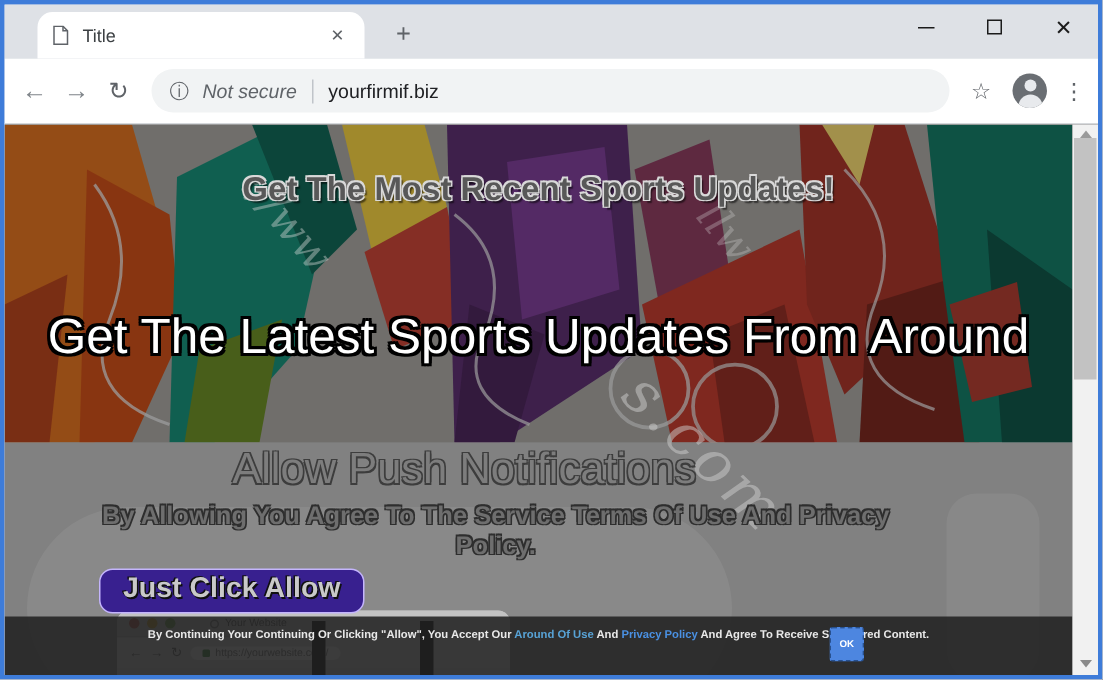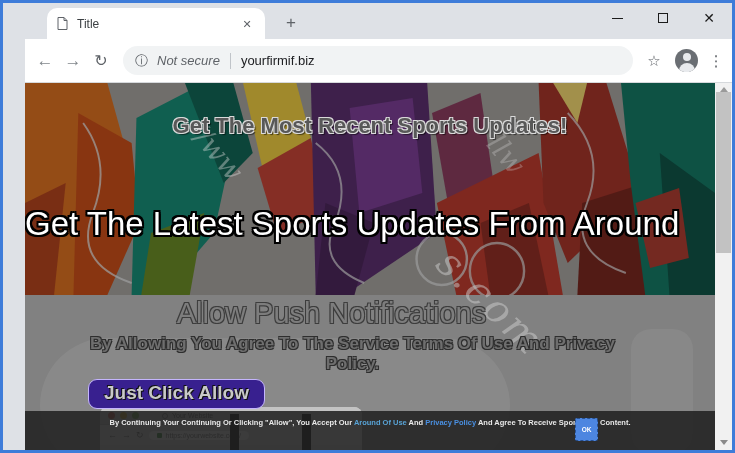--- a/index.html
+++ b/index.html
@@ -2,21 +2,21 @@
 <html><head>
 <meta charset="utf-8">
 <style>
   * { margin:0; padding:0; box-sizing:border-box; }
   html,body { width:735px; height:453px; font-family:"Liberation Sans", sans-serif; }
   .window {
     width:735px; height:453px;
     border:3px solid #3e7cd9;
     background:#dee1e6;
     display:flex; flex-direction:column;
-    position:relative; overflow:hidden;padding-left:22px;
+    position:relative; overflow:hidden;
   }
 
   
   .tabstrip { height:36px; background:#dee1e6; position:relative; flex:none; }
   .tab {
     position:absolute; left:22px; top:5px; width:218px; height:31px;
     background:#ffffff; border-radius:10px 10px 0 0;
     display:flex; align-items:center; padding:0 10px;
   }
   .page-icon { width:11px; height:13px; flex:none; }
@@ -54,21 +54,21 @@
   .hero { position:absolute; left:0; top:0; right:0; height:212px; overflow:hidden; }
   .hero svg { position:absolute; inset:0; width:100%; height:100%; }
   .hero-shade { position:absolute; inset:0; background:rgba(10,10,10,0.36); }
 
   .headline-top {
     position:absolute; left:0; right:0; top:30px; text-align:center; z-index:3;
     font-size:22px; font-weight:bold; color:#585858;
     text-shadow:-1px -1px 0 #d9d9d9, 1px -1px 0 #d9d9d9, -1px 1px 0 #d9d9d9, 1px 1px 0 #d9d9d9, 2px 2px 1px rgba(0,0,0,0.55);
   }
   .headline-main {
-    position:absolute; left:0; right:0; top:118px; z-index:3;
+    position:absolute; left:0; right:0; top:118px; text-align:center; z-index:3;
     font-size:33px; font-weight:400; color:#ffffff; line-height:46px;
     text-shadow:-2px -2px 0 #000, 2px -2px 0 #000, -2px 2px 0 #000, 2px 2px 0 #000, 0 -2px 0 #000, 0 2px 0 #000, -2px 0 0 #000, 2px 0 0 #000;
   }
 
   .watermark { position:absolute; z-index:2; font-family:"DejaVu Serif", serif; font-style:italic; color:rgba(216,216,216,0.42); pointer-events:none; }
   .wm1 { left:150px; top:48px; font-size:28px; transform:rotate(50deg); }
   .wm2 { left:460px; top:55px; font-size:28px; transform:rotate(50deg); color:rgba(216,216,216,0.3); }
   .wm3 { left:400px; top:196px; font-size:40px; letter-spacing:3px; transform:rotate(44deg); color:rgba(205,205,205,0.5); }
 
   .cloud1 { position:absolute; left:15px; top:255px; width:470px; height:135px; border-radius:70px; background:rgba(255,255,255,0.07); }

